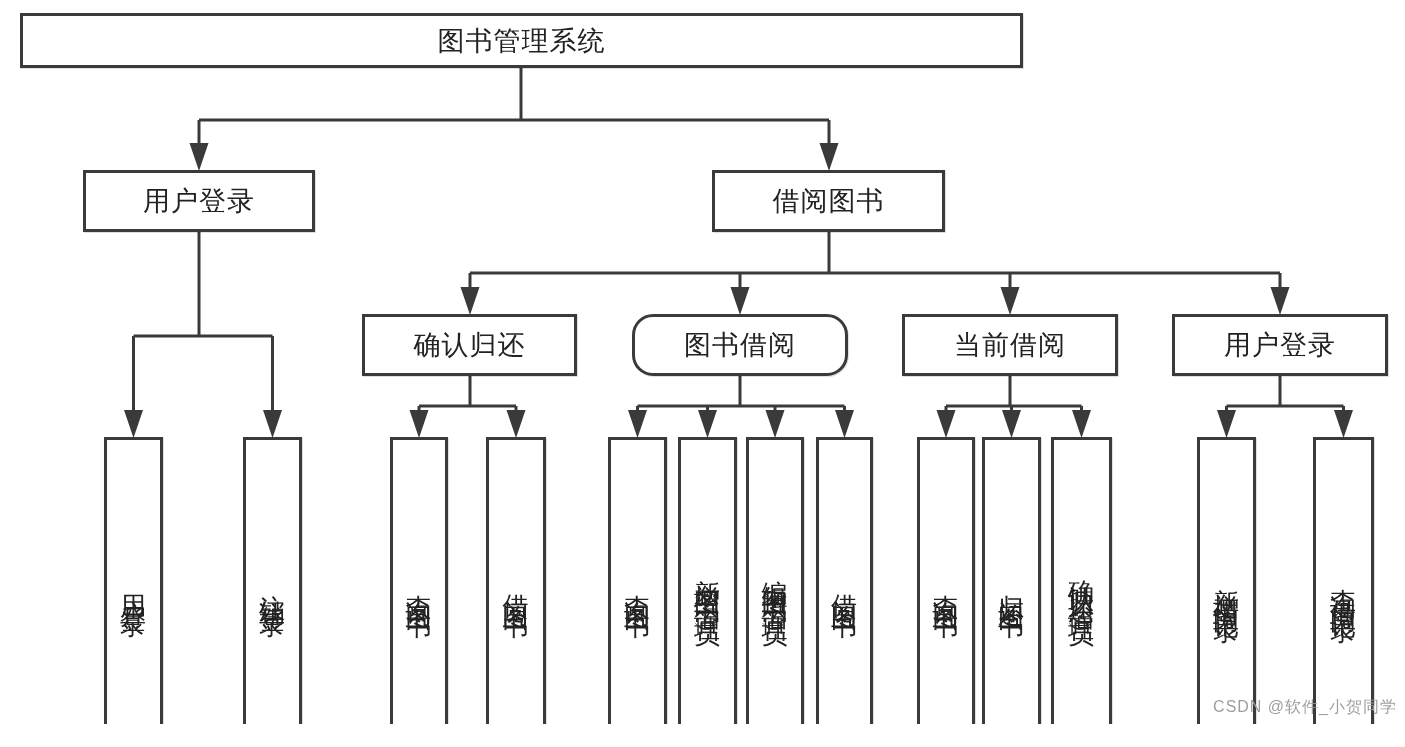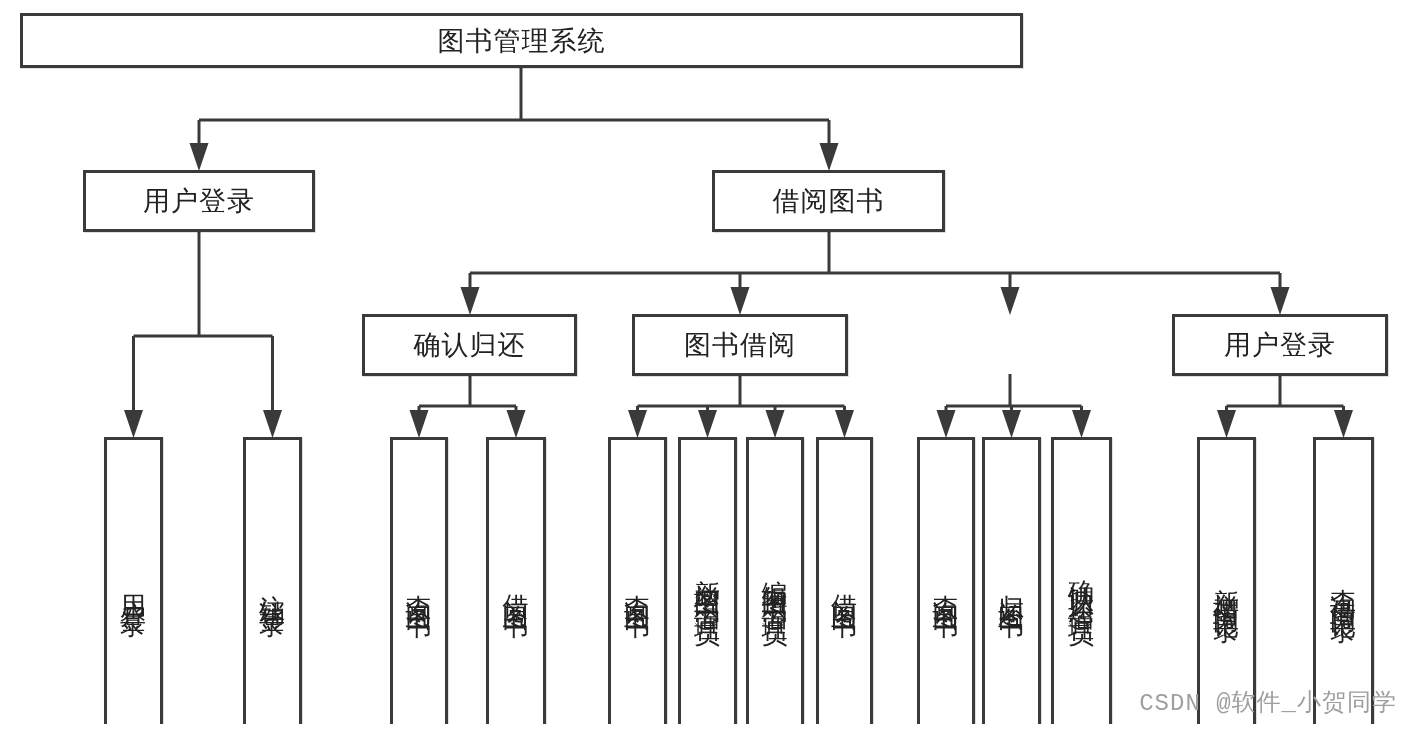--- a/index.html
+++ b/index.html
@@ -46,24 +46,23 @@
     writing-mode: vertical-rl;
     text-orientation: mixed;
     letter-spacing: 6px;
     font-size: 26px;
     line-height: 1;
   }
   .watermark {
     position: absolute;
     right: 8px;
     bottom: 6px;
-    font-size: 24px;
+    font-size: 16px;
     color: var(--watermark);
     letter-spacing: 1px;
-    font-family: Liberation Mono, monospace;
   }
 </style>
 </head>
 <body>
 
 <div class="canvas">
 
   <svg class="connectors" width="1405" height="747" viewBox="0 0 1405 747" aria-hidden="true">
     <g stroke="currentColor" stroke-width="3" fill="none">
       <path d="
@@ -106,22 +105,25 @@
   <div class="node" style="left:83px; top:170px; width:232px; height:62px;">
     <span>用户登录</span>
   </div>
   <div class="node" style="left:712px; top:170px; width:233px; height:62px;">
     <span>借阅图书</span>
   </div>
 
   <div class="node" style="left:362px; top:314px; width:215px; height:62px;">
     <span>确认归还</span>
   </div>
-  <div class="node" style="left:632px; top:314px; width:216px; height:62px;">
+  <div class="node" style="left:632px; top:314px; width:216px; height:62px;border-radius:21px;">
     <span>图书借阅</span>
+  </div>
+  <div class="node" style="left:902px; top:314px; width:216px; height:62px;">
+    <span>当前借阅</span>
   </div>
   <div class="node" style="left:1172px; top:314px; width:216px; height:62px;">
     <span>用户登录</span>
   </div>
 
   <div class="node leaf" style="left:104px; width:59px;">
     <span class="vtext">用户登录</span>
   </div>
   <div class="node leaf" style="left:243px; width:59px;">
     <span class="vtext">注销登录</span>

